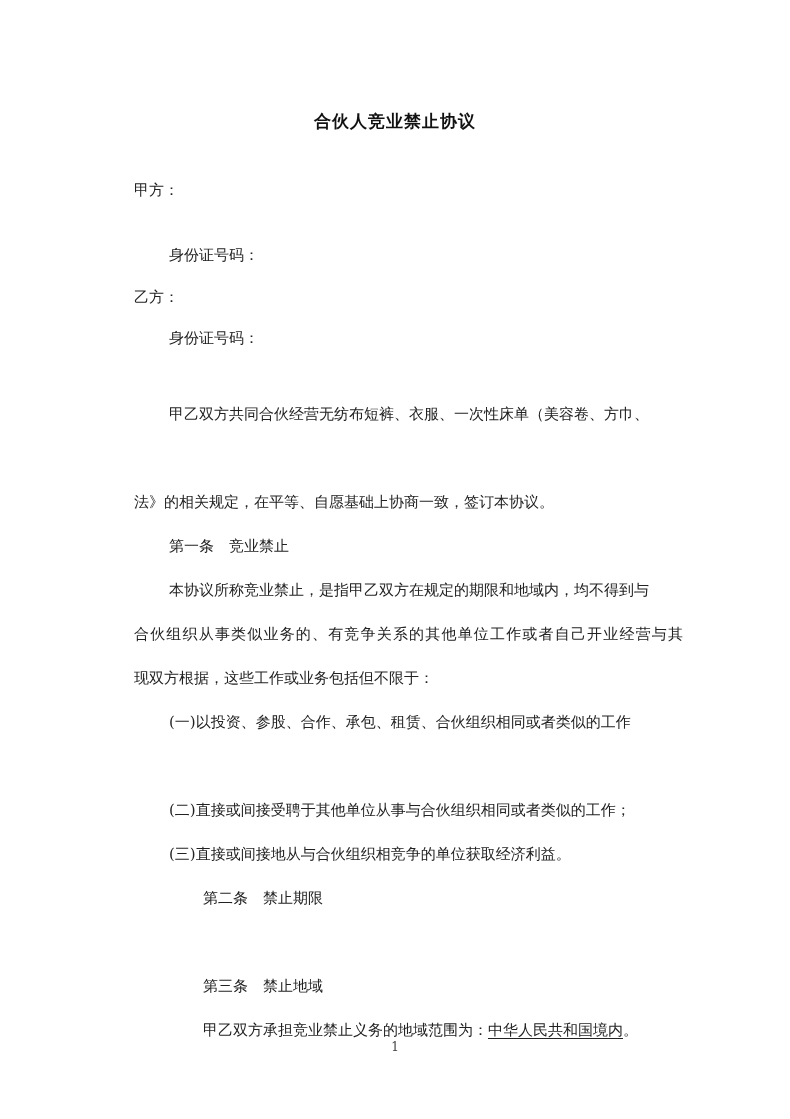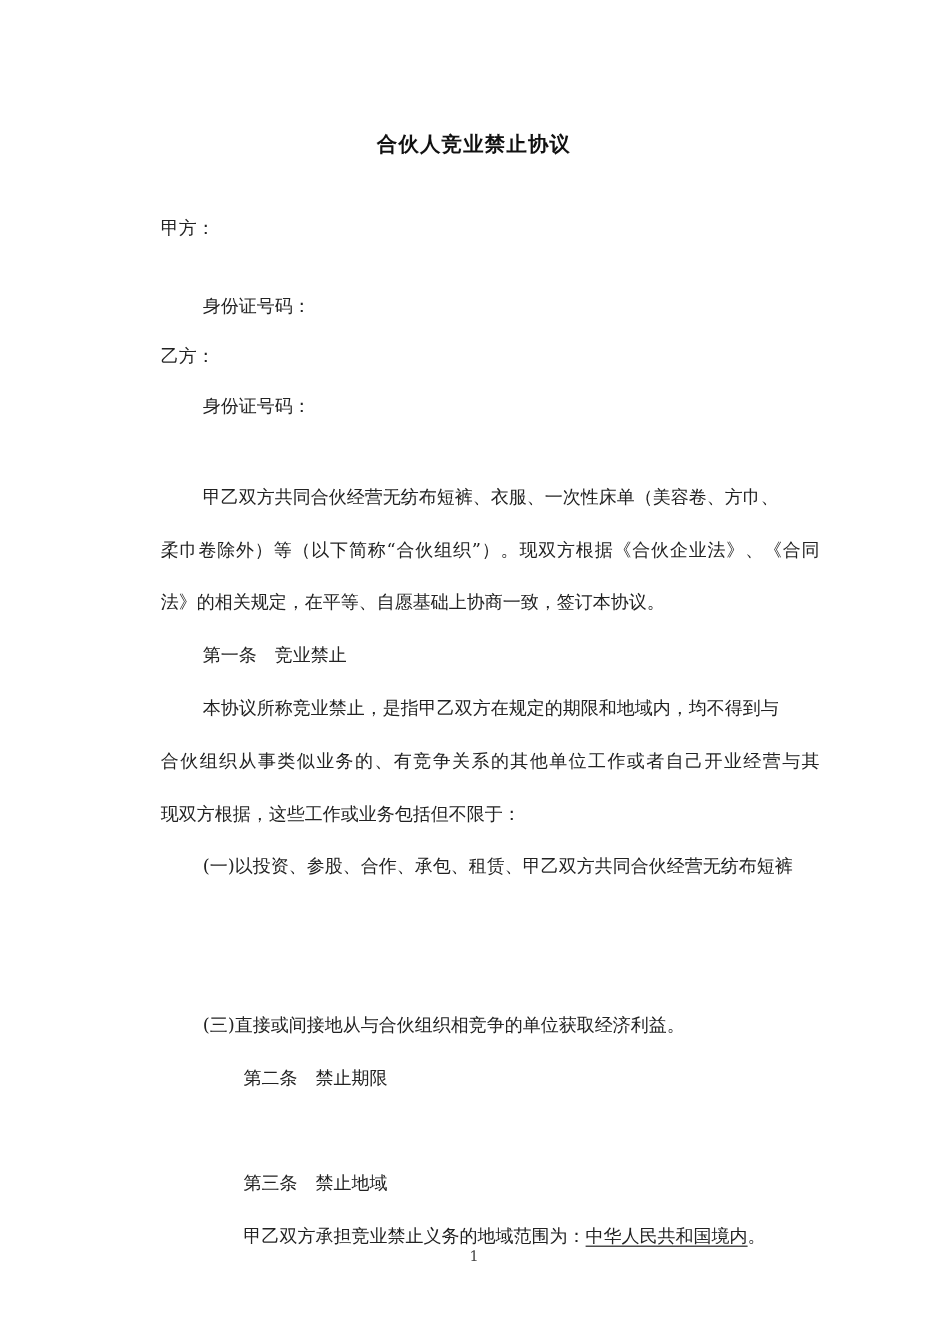--- a/index.html
+++ b/index.html
@@ -67,29 +67,29 @@
 <div class="page">
 
   <div class="title">合伙人竞业禁止协议</div>
 
   <div class="line" style="left:118px; top:180px;">甲方：</div>
   <div class="line" style="left:153px; top:245px;">身份证号码：</div>
   <div class="line" style="left:118px; top:287px;">乙方：</div>
   <div class="line" style="left:153px; top:328px;">身份证号码：</div>
 
   <div class="line" style="left:153px; top:404px; width:514px;">甲乙双方共同合伙经营无纺布短裤、衣服、一次性床单（美容卷、方巾、</div>
-  <div class="line just" style="left:118px; top:448px;">柔巾卷除外）等（以下简称“合伙组织”）。现双方根据《合伙企业法》、《合同</div>
   <div class="line" style="left:118px; top:492px;">法》的相关规定，在平等、自愿基础上协商一致，签订本协议。</div>
 
   <div class="line" style="left:153px; top:536px;">第一条　竞业禁止</div>
   <div class="line" style="left:153px; top:580px; width:514px;">本协议所称竞业禁止，是指甲乙双方在规定的期限和地域内，均不得到与</div>
   <div class="line just" style="left:118px; top:624px;">合伙组织从事类似业务的、有竞争关系的其他单位工作或者自己开业经营与其</div>
   <div class="line" style="left:118px; top:668px;">现双方根据，这些工作或业务包括但不限于：</div>
 
-  <div class="line" style="left:153px; top:712px;">(一)以投资、参股、合作、承包、租赁、甲乙双方共同合伙经营无纺布短裤</div>
+  <div class="line" style="left:153px; top:712px;">(一)以投资、参股、合作、承包、租赁、合伙组织相同或者类似的工作</div>
+  <div class="line" style="left:153px; top:800px;">(二)直接或间接受聘于其他单位从事与合伙组织相同或者类似的工作；</div>
   <div class="line" style="left:153px; top:844px;">(三)直接或间接地从与合伙组织相竞争的单位获取经济利益。</div>
 
   <div class="line" style="left:187px; top:888px;">第二条　禁止期限</div>
 
   <div class="line" style="left:187px; top:976px;">第三条　禁止地域</div>
   <div class="line" style="left:187px; top:1020px;"><span>甲乙双方承担竞业禁止义务的地域范围为：</span><span class="underline">中华人民共和国境内</span><span>。</span></div>
 
   <div class="page-number">1</div>
 </div>
 

